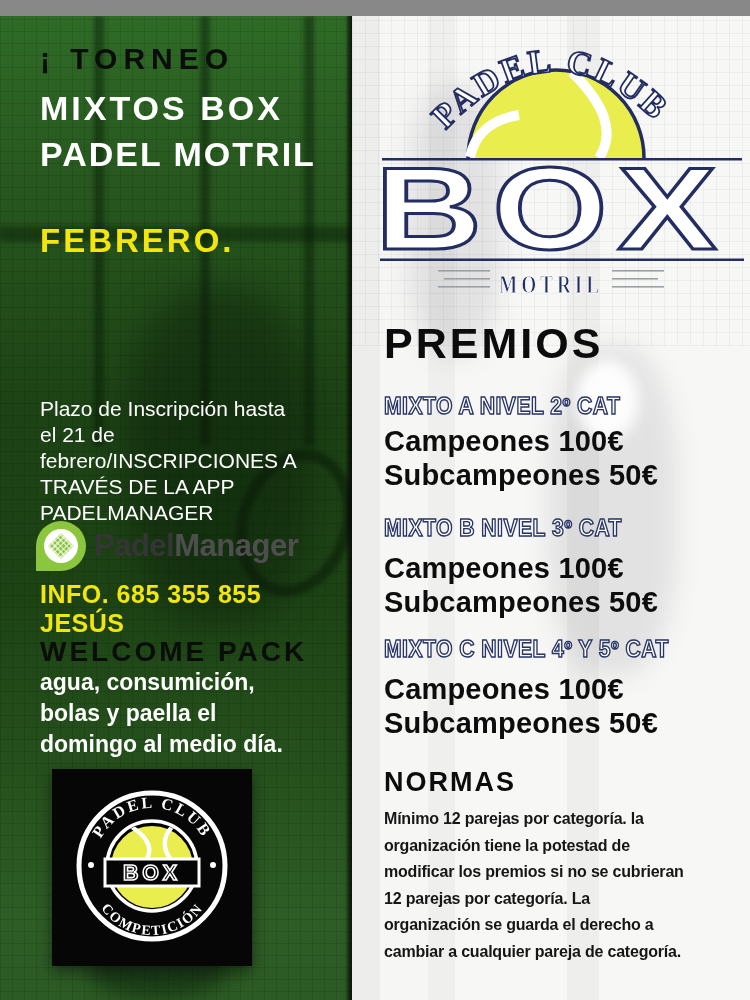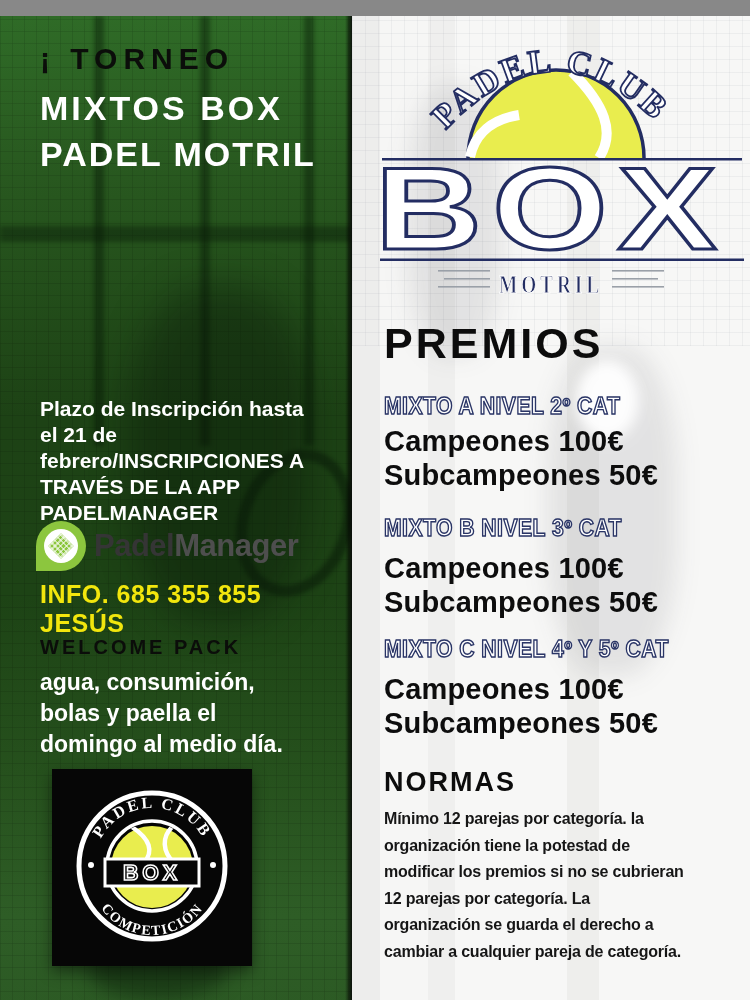--- a/index.html
+++ b/index.html
@@ -41,23 +41,23 @@
   .t-white { color:#ffffff; }
   .t-yellow { color:#f2e60d; }
 
   .title1 { top:26px;  font-size:30px; letter-spacing:6px; }
   .title2 { top:73px;  font-size:34px; letter-spacing:3px; }
   .title3 { top:119px; font-size:34px; letter-spacing:2px; }
   .date1  { top:163px; font-size:33px; letter-spacing:3px; }
   .date2  { top:206px; font-size:33px; letter-spacing:3px; }
   .format { top:243px; font-size:23px; font-weight:400; line-height:30px; }
   .price  { top:292px; font-size:34px; font-weight:700; line-height:43px; letter-spacing:.5px; }
-  .deadline { top:380px; font-size:21px; font-weight:700; line-height:26px; }
+  .deadline { top:380px; font-size:21px; font-weight:400; line-height:26px; }
   .info   { top:564px; font-size:25px; font-weight:700; letter-spacing:.5px; }
-  .welcome-h { top:620px; font-size:20px; letter-spacing:3px;text-align:right; }
+  .welcome-h { top:620px; font-size:28px; letter-spacing:3px;text-align:right; }
   .welcome-t { top:651px; font-size:23px; font-weight:700; line-height:31px; }
 
   
   .pm-row { position:absolute; left:36px; top:502px; height:56px; display:flex; align-items:center; }
   .pm-icon { position:relative; width:50px; height:50px; background:#8cc63e;
     border-radius:50% 50% 50% 0; transform:rotate(0deg); flex:0 0 auto; }
   .pm-icon .pm-inner { position:absolute; left:8px; top:8px; width:34px; height:34px;
     background:#fff; border-radius:50%; }
   .pm-icon .pm-diamond { position:absolute; left:16px; top:16px; width:18px; height:18px;
     background:#8cc63e; transform:rotate(45deg);
@@ -111,20 +111,21 @@
     <div class="post" style="left:200px; top:0; width:10px; height:430px;"></div>
     <div class="post" style="left:304px; top:0; width:10px; height:430px;"></div>
     <div class="hbar"></div>
     <div class="player-blob"></div>
     <div class="racket"></div>
     <div class="shoe-blob"></div>
 
     <div class="ltext title1 stencil t-black">¡ TORNEO</div>
     <div class="ltext title2 stencil t-white">MIXTOS BOX</div>
     <div class="ltext title3 stencil t-white">PADEL MOTRIL</div>
+    <div class="ltext date2 stencil t-yellow">FEBRERO.</div>
     <div class="ltext deadline ml t-white">Plazo de Inscripción hasta
 el 21 de
 febrero/INSCRIPCIONES A
 TRAVÉS DE LA APP
 PADELMANAGER</div>
 
     <div class="pm-row">
       <span class="pm-icon">
         <span class="pm-inner"></span>
         <span class="pm-diamond"></span>

